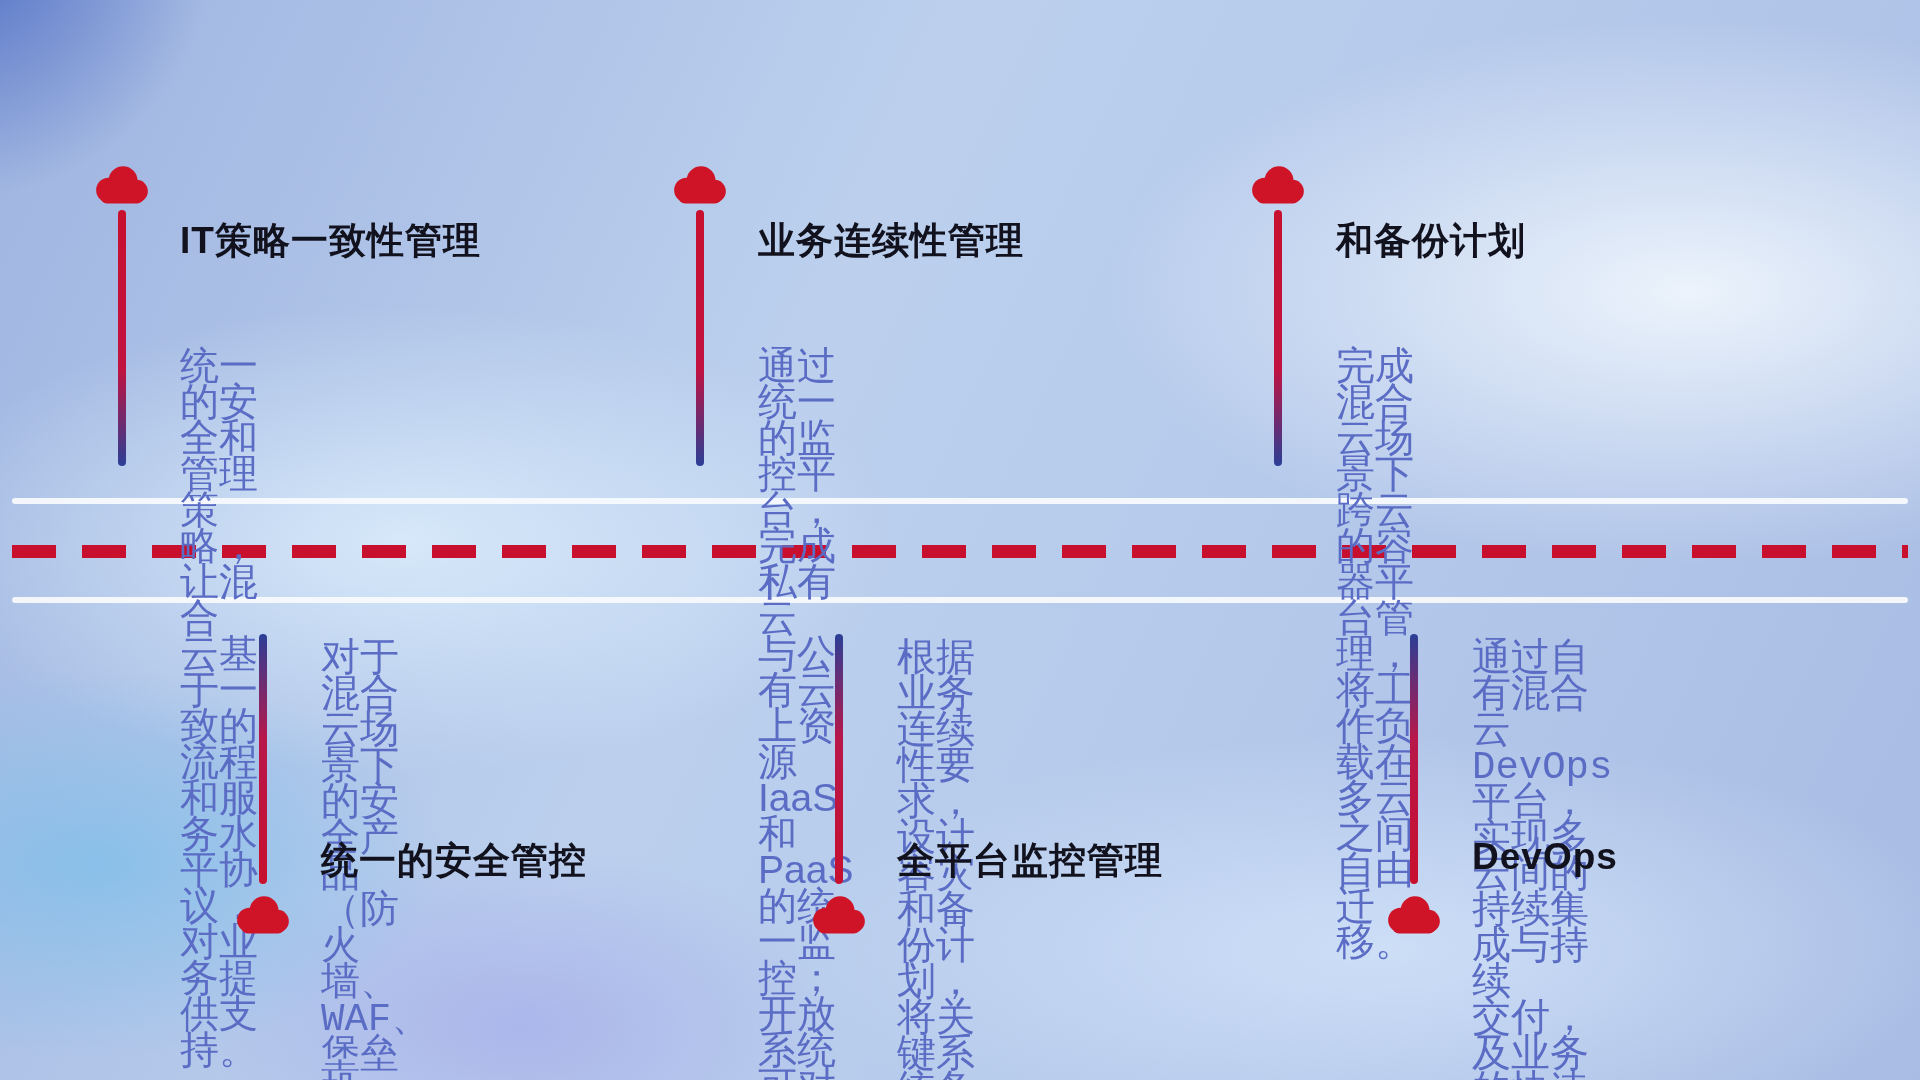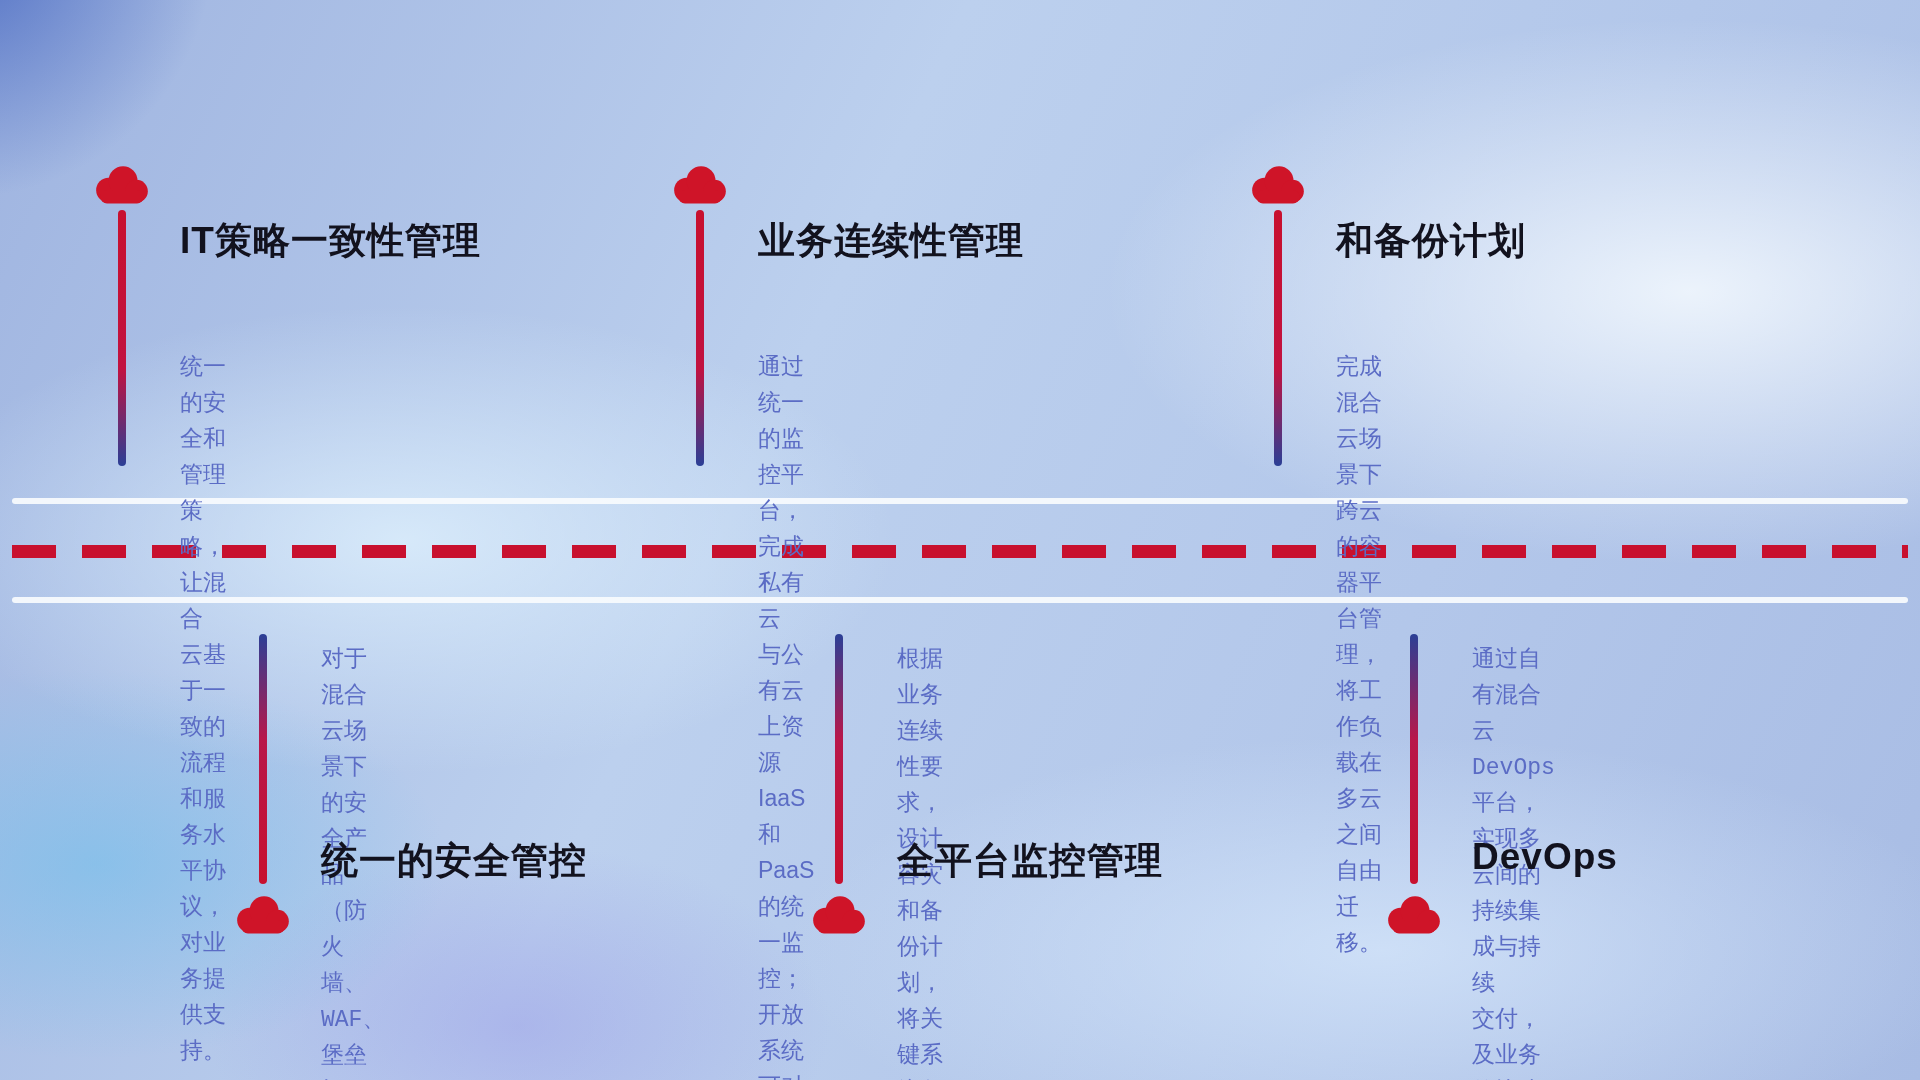--- a/index.html
+++ b/index.html
@@ -72,21 +72,21 @@
     letter-spacing: 1px;
     color: #12121e;
     white-space: nowrap;
   }
   .item-top .title    { top: 52px; }
   .item-bottom .title { top: 206px; }
 
   .desc {
     position: absolute;
     left: 58px;
-    font-size: 23px;
+    font-size: 39px;
     line-height: 36px;
     color: #5b6cc5;
     white-space: pre-line;
   }
   .item-top .desc    { top: 184px; }
   .item-bottom .desc { top: 12px; font-family: Liberation Mono, monospace; }
 </style>
 </head>
 <body>
 

